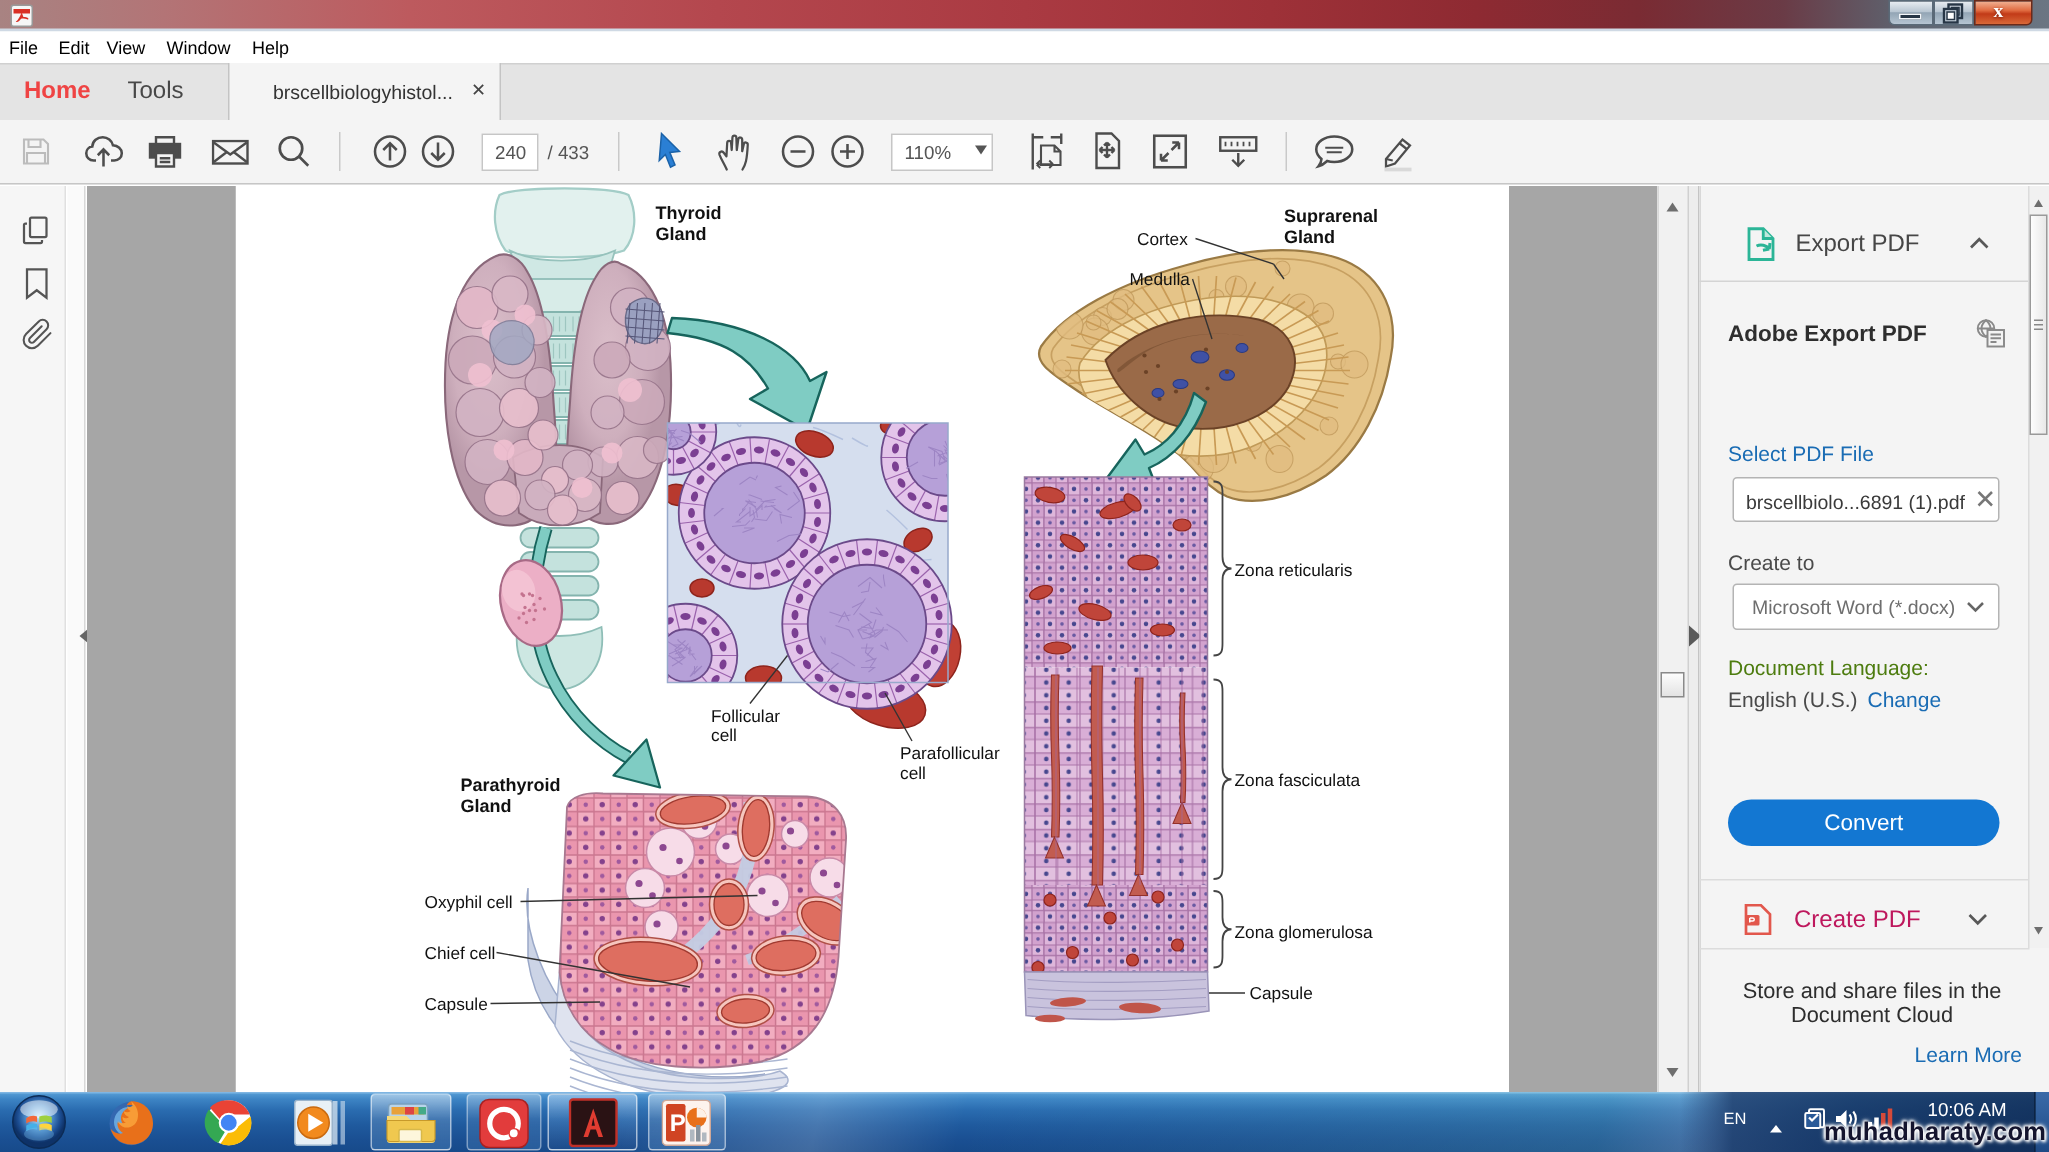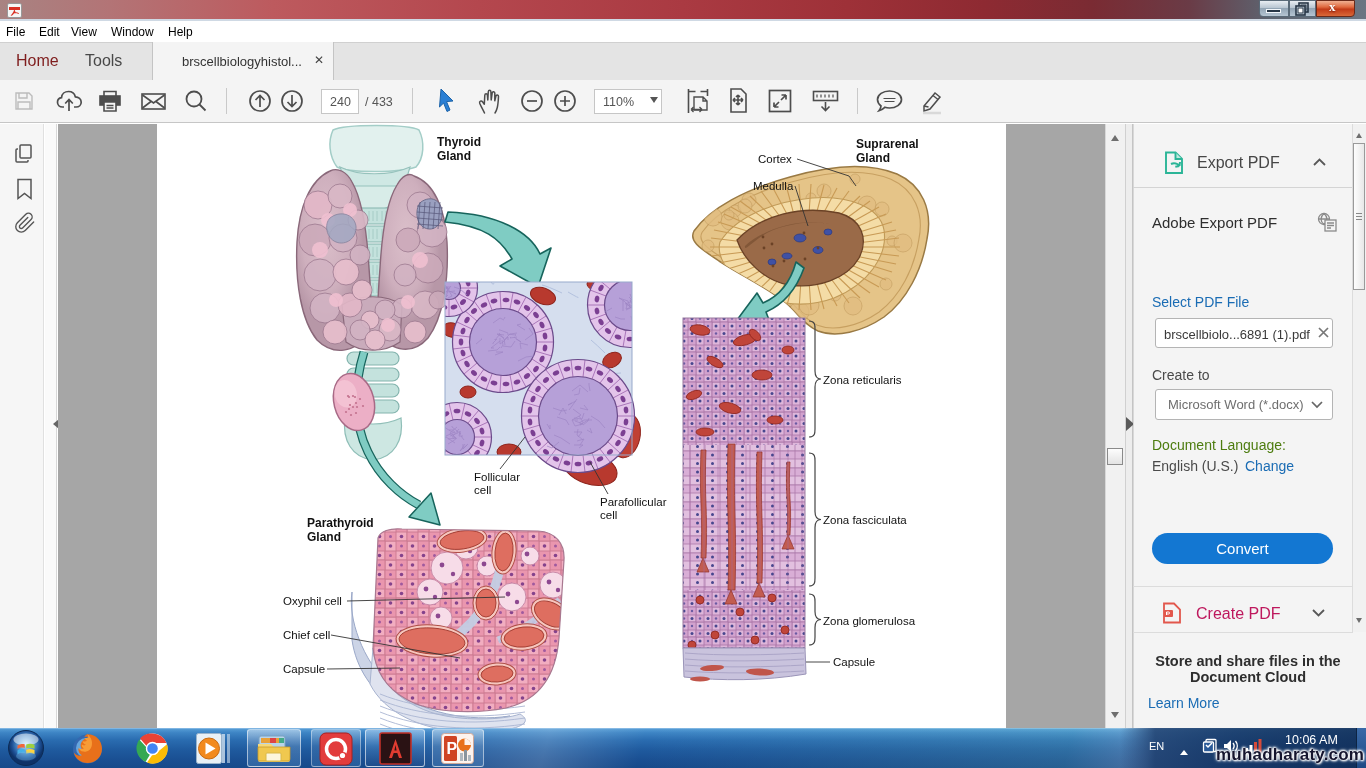--- a/index.html
+++ b/index.html
@@ -27,21 +27,21 @@
     </svg>
 <div class="abs" style="left:1316px;top:0;width:39px;height:17px;background:linear-gradient(#f0b092,#e06a40 40%,#c23b18 55%,#d96838);border:1px solid #6a2a1a;border-radius:0 0 4px 0"></div>
 <div class="abs" style="left:1329px;top:-1px;width:14px;height:15px;color:#fff;font-size:13px;font-weight:bold;text-shadow:0 1px 2px #7a1a08;font-family:'Liberation Serif',serif">x</div>
 <div class="abs" style="left:0;top:21px;width:1366px;height:21px;background:#ffffff"></div>
     <div class="abs" style="left:6px;top:25px;font-size:12px;color:#000">File</div>
     <div class="abs" style="left:39px;top:25px;font-size:12px;color:#000">Edit</div>
     <div class="abs" style="left:71px;top:25px;font-size:12px;color:#000">View</div>
     <div class="abs" style="left:111px;top:25px;font-size:12px;color:#000">Window</div>
     <div class="abs" style="left:168px;top:25px;font-size:12px;color:#000">Help</div>
 <div class="abs" style="left:0;top:42px;width:1366px;height:38px;background:#e4e4e4;border-top:1px solid #d0d0d0"></div>
-<div class="abs" style="left:16px;top:52px;font-size:16px;font-weight:normal;color:#7f1d1d">Home</div>
+<div class="abs" style="left:16px;top:52px;font-size:16px;font-weight:bold;color:#ef4444">Home</div>
 <div class="abs" style="left:85px;top:52px;font-size:16px;font-weight:normal;color:#484848">Tools</div>
 <div class="abs" style="left:152px;top:42px;width:182px;height:38px;background:#f4f4f4;border-left:1px solid #c4c4c4;border-right:1px solid #c4c4c4"></div>
 <div class="abs" style="left:182px;top:54px;font-size:13px;color:#333">brscellbiologyhistol...</div>
 <div class="abs" style="left:314px;top:53px;font-size:12px;color:#444">✕</div>
 <div class="abs" style="left:0;top:80px;width:1366px;height:43px;background:#f4f4f4;border-bottom:1px solid #c6c6c6"></div>
 <svg class="abs" style="left:14px;top:91px" width="20" height="20" viewBox="0 0 20 20">
       <g fill="none" stroke="#bcbcbc" stroke-width="1.4">
         <path d="M2 2 h13 l3 3 v13 h-16 z"></path>
         <path d="M5 2 v5 h8 v-5"></path>
         <path d="M4 18 v-7 h12 v7"></path>
@@ -188,21 +188,21 @@
         <path d="M11.5 1.5 v6.5 h6.5" fill="#bfe8dd"></path>
         <path d="M7 13 C10 11.5 13.5 12.5 15.5 15 M15.5 15 l0.5-4 M15.5 15 l-4.2 0.8" stroke-width="2"></path>
       </g>
     </svg>
 <div class="abs" style="left:1197px;top:154px;font-size:16px;color:#464646">Export PDF</div>
 <svg class="abs" style="left:1312px;top:157px" width="15" height="10" viewBox="0 0 15 10">
       <path d="M2 8 L7.5 2.5 L13 8" fill="none" stroke="#585858" stroke-width="1.8"></path>
     </svg>
 <div class="abs" style="left:1133px;top:187px;width:219px;height:1px;background:#d4d4d4"></div>
 
-<div class="abs" style="left:1152px;top:214px;font-size:15px;font-weight:normal;color:#2e2e2e">Adobe Export PDF</div>
+<div class="abs" style="left:1152px;top:214px;font-size:15px;font-weight:bold;color:#2e2e2e">Adobe Export PDF</div>
 <svg class="abs" style="left:1316px;top:211px" width="22" height="22" viewBox="0 0 22 22">
       <g fill="none" stroke="#8a8a8a" stroke-width="1.3">
         <circle cx="8" cy="8" r="5.5"></circle>
         <path d="M2.8 8 h10.4 M8 2.5 c-4 3.5 -4 7.5 0 11 c4-3.5 4-7.5 0-11 z"></path>
         <rect x="9" y="9" width="11" height="11" fill="#f4f4f4"></rect>
         <path d="M11 12 h7 M11 14.5 h7 M11 17 h4"></path>
       </g>
     </svg>
 <div class="abs" style="left:1152px;top:294px;font-size:14px;color:#1a6cb4">Select PDF File</div>
 <div class="abs" style="left:1155px;top:318px;width:178px;height:30px;background:#fff;border:1px solid #b4b4b4;border-radius:3px"></div>
@@ -227,22 +227,22 @@
         <path d="M2 1.5 h10 l6 6 v13 H2 z"></path>
         <rect x="2" y="8" width="9" height="7" fill="#e2574c" stroke="none" rx="1"></rect>
         <path d="M4.5 10 v3 m0-3 h2 a1 1 0 0 1 0 2 h-2" stroke="#fff" stroke-width="1"></path>
       </g>
     </svg>
 <div class="abs" style="left:1196px;top:605px;font-size:16px;color:#be185d">Create PDF</div>
 <svg class="abs" style="left:1311px;top:608px" width="15" height="10" viewBox="0 0 15 10">
       <path d="M2 2 L7.5 7.5 L13 2" fill="none" stroke="#585858" stroke-width="1.8"></path>
     </svg>
 <div class="abs" style="left:1133px;top:632px;width:220px;height:1px;background:#dcdcdc"></div>
-<div class="abs" style="left:1148px;top:653px;width:200px;text-align:center;font-size:14.5px;font-weight:bold;color:#2e2e2e;line-height:16px">Store and share files in the Document Cloud</div>
-<div class="abs" style="left:1148px;top:695px;width:200px;text-align:left;font-size:14px;color:#1a6cb4">Learn More</div>
+<div class="abs" style="left:1148px;top:653px;width:200px;text-align:center;font-size:14.5px;font-weight:normal;color:#2e2e2e;line-height:16px">Store and share files in the Document Cloud</div>
+<div class="abs" style="left:1148px;top:695px;width:200px;text-align:right;font-size:14px;color:#1a6cb4">Learn More</div>
 
 <div class="abs" style="left:1352px;top:124px;width:14px;height:508px;background:#f1f1f1;border-left:1px solid #dcdcdc"></div>
 <div class="abs" style="left:1356px;top:130px;width:0;height:0;border:3.5px solid transparent;border-bottom:5px solid #6e6e6e"></div>
 <div class="abs" style="left:1356px;top:618px;width:0;height:0;border:3.5px solid transparent;border-top:5px solid #6e6e6e"></div>
 <div class="abs" style="left:1353px;top:143px;width:12px;height:147px;background:linear-gradient(90deg,#fdfdfd,#e8e8e8);border:1px solid #9a9a9a"></div>
 <div class="abs" style="left:1356px;top:213px;width:6px;height:1px;background:#888"></div>
 <div class="abs" style="left:1356px;top:216px;width:6px;height:1px;background:#888"></div>
 <div class="abs" style="left:1356px;top:219px;width:6px;height:1px;background:#888"></div>
 <svg class="abs" style="left:157px;top:124px" width="849" height="604" viewBox="157 124 849 604">
       <rect x="157" y="124" width="849" height="604" fill="#ffffff"></rect>

